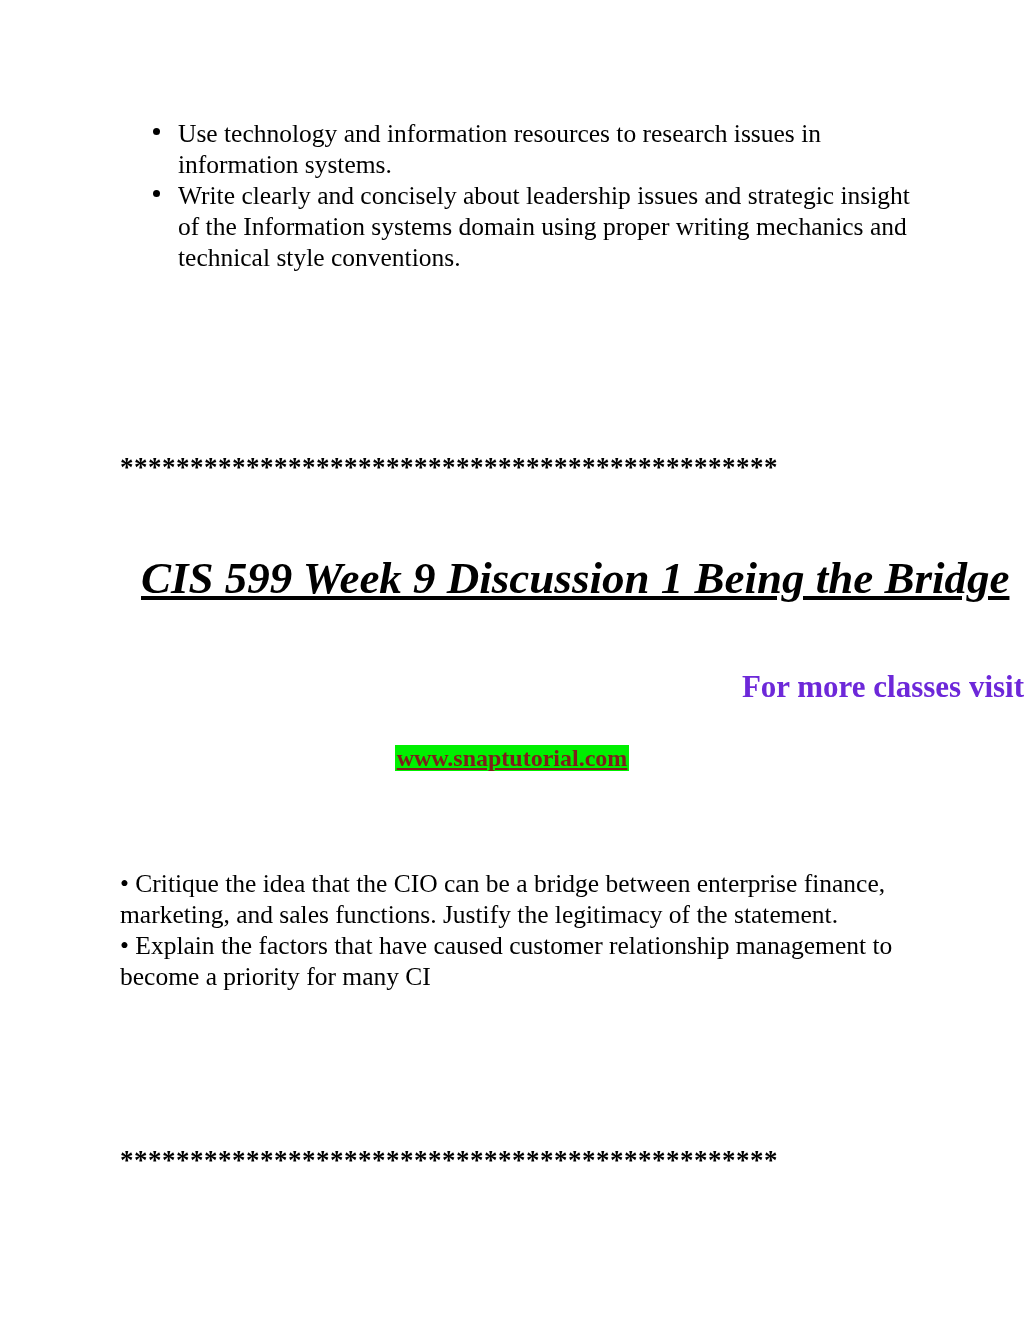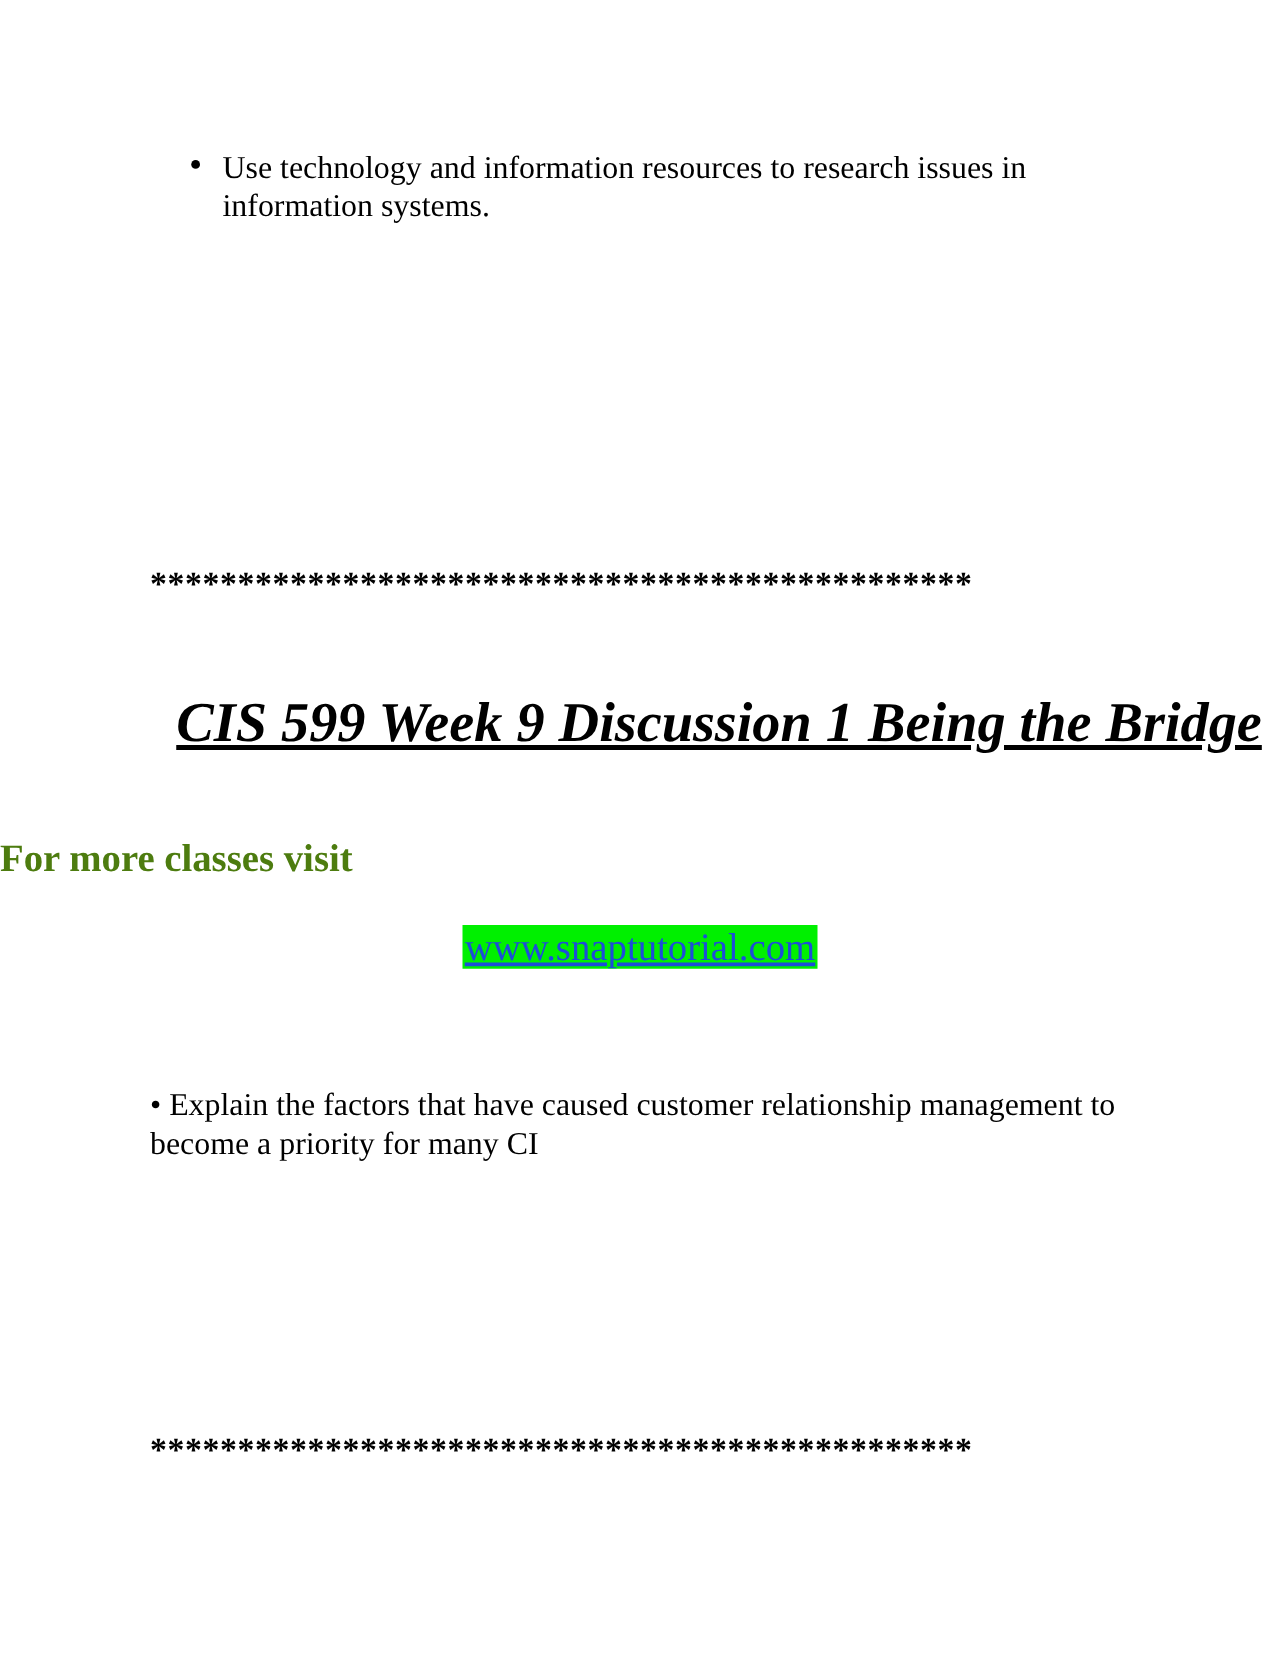--- a/index.html
+++ b/index.html
@@ -82,38 +82,38 @@
     font-style: italic;
     text-decoration: underline;
     line-height: 40px;
     white-space: nowrap;
   }
   .for-more {
     position: absolute;
     top: 668px;
     left: 0;
     width: 1024px;
-    text-align: left;
+    text-align: right;
     font-size: 31px;
     font-weight: bold;
-    color: #4d7c0f;
+    color: #6d28d9;
     line-height: 38px;
   }
   .site-wrap {
     position: absolute;
     top: 738px;
     left: 0;
     width: 1024px;
     text-align: center;
     line-height: 40px;
   }
   .site-link {
-    font-size: 31px;
-    font-weight: normal;
-    color: #1d4ed8;
+    font-size: 24px;
+    font-weight: bold;
+    color: #7f1d1d;
     background: #00f000;
     text-decoration: underline;
     padding: 0 2px;
   }
   .body-block {
     position: absolute;
     top: 868px;
     left: 120px;
     width: 790px;
     font-size: 25.5px;
@@ -126,32 +126,37 @@
 </head>
 <body>
 
 <div class="page">
 
   <ul class="bullet-list">
     <li>
       <span class="dot"></span>
       <span>Use technology and information resources to research issues in information systems.</span>
     </li>
+    <li>
+      <span class="dot"></span>
+      <span>Write clearly and concisely about leadership issues and strategic insight of the Information systems domain using proper writing mechanics and technical style conventions.</span>
+    </li>
   </ul>
 
 
   <div class="stars-row stars-top">***********************************************</div>
 
   <h1 class="course-title">CIS 599 Week 9 Discussion 1 Being the Bridge</h1>
 
   <div class="for-more">For more classes visit</div>
 
   <div class="site-wrap">
     <span class="site-link">www.snaptutorial.com</span>
   </div>
 
   <div class="body-block">
+    <div>• Critique the idea that the CIO can be a bridge between enterprise finance, marketing, and sales functions. Justify the legitimacy of the statement.</div>
     <div>• Explain the factors that have caused customer relationship management to become a priority for many CI</div>
   </div>
 
   <div class="stars-row stars-bottom">***********************************************</div>
 
 </div>
 
 </body></html>

